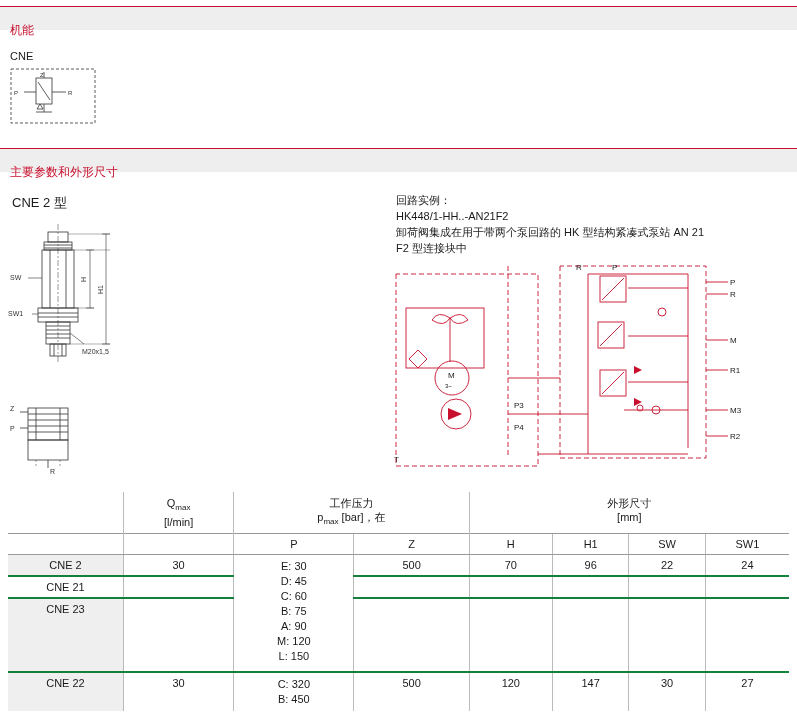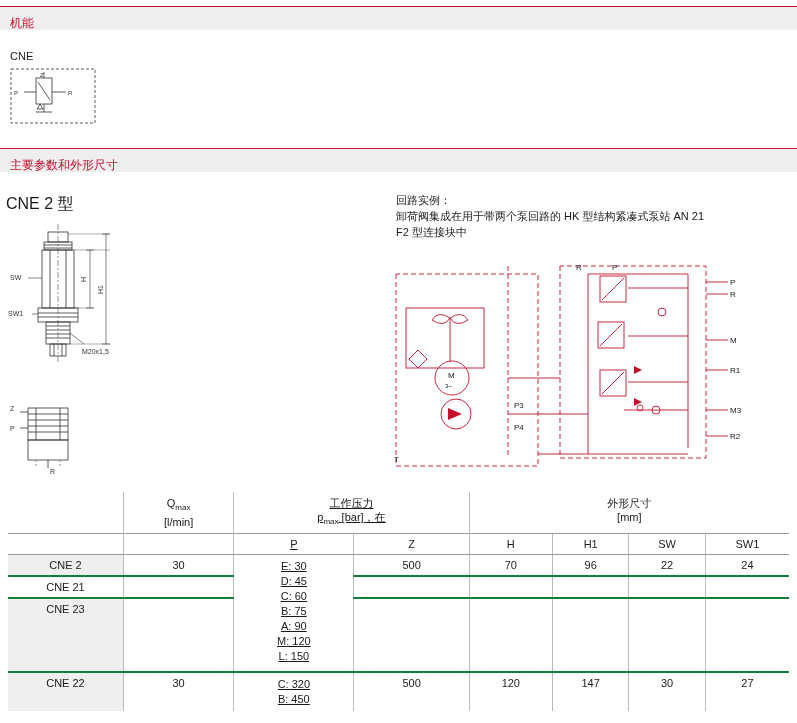--- a/index.html
+++ b/index.html
@@ -19,33 +19,33 @@
 
   .section-head {
     position: absolute;
     left: 0;
     width: 797px;
     box-sizing: border-box;
     background: #eeeeee;
     border-top: 1px solid #c8102e;
     color: #c8102e;
     font-size: 12px;
-    padding: 8px 0 5px 10px;
+    padding: 15px 0 5px 10px;
   }
   #sec-funktion { top: 6px; height: 24px; }
   #sec-params  { top: 148px; height: 24px; }
 
   .label-plain {
     position: absolute;
     font-size: 11px;
     color: #1a1a1a;
   }
 
   #cne-label { left: 10px; top: 50px; }
-  #cne2-label { left: 6px; top: 194px; font-size: 16px; }
+  #cne2-label { left: 12px; top: 194px; font-size: 13px; }
 
   
   #symbol-box {
     position: absolute;
     left: 10px;
     top: 68px;
     width: 86px;
     height: 56px;
   }
   #symbol-box svg { display: block; }
@@ -97,21 +97,21 @@
     font-size: 11px;
   }
   #spec-table td, #spec-table th {
     vertical-align: top;
     text-align: center;
     font-weight: normal;
     padding: 4px 6px 4px 6px;
   }
   .col-model  { width: 118px; }
   .col-q      { width: 110px; }
-  .col-p      { width: 124px; text-decoration: underline; }
+  .col-p      { width: 124px; }
   .col-z      { width: 118px; }
   .col-h      { width: 80px; margin-top: 16px; }
   .col-h1     { width: 72px; }
   .col-sw     { width: 72px; }
   .col-sw1    { width: 80px; }
 
   .hdr-row td { padding-top: 2px; padding-bottom: 0; }
   .hdr-row .small { line-height: 14px; }
   .subhdr-row td {
     border-top: 1px solid #999;
@@ -234,20 +234,21 @@
     <g font-size="7" fill="#333" font-family="Liberation Sans, sans-serif">
       <text x="4" y="13">Z</text>
       <text x="4" y="33">P</text>
       <text x="44" y="76">R</text>
     </g>
   </svg>
 </div>
 
 <div id="circuit-text">
   <div>回路实例：</div>
+  <div>HK448/1-HH..-AN21F2</div>
   <div>卸荷阀集成在用于带两个泵回路的 HK 型结构紧凑式泵站 AN 21
 F2 型连接块中</div>
 </div>
 
 <div id="circuit-diagram">
   <svg width="400" height="222" viewBox="0 0 400 222">
     <g stroke="#c8102e" fill="none" stroke-width="0.9">
 
       <path d="M8 16 L8 208 L150 208 L150 16 Z" stroke-dasharray="5,3"></path>
       <path d="M120 8 L120 200" stroke-dasharray="5,3"></path>

